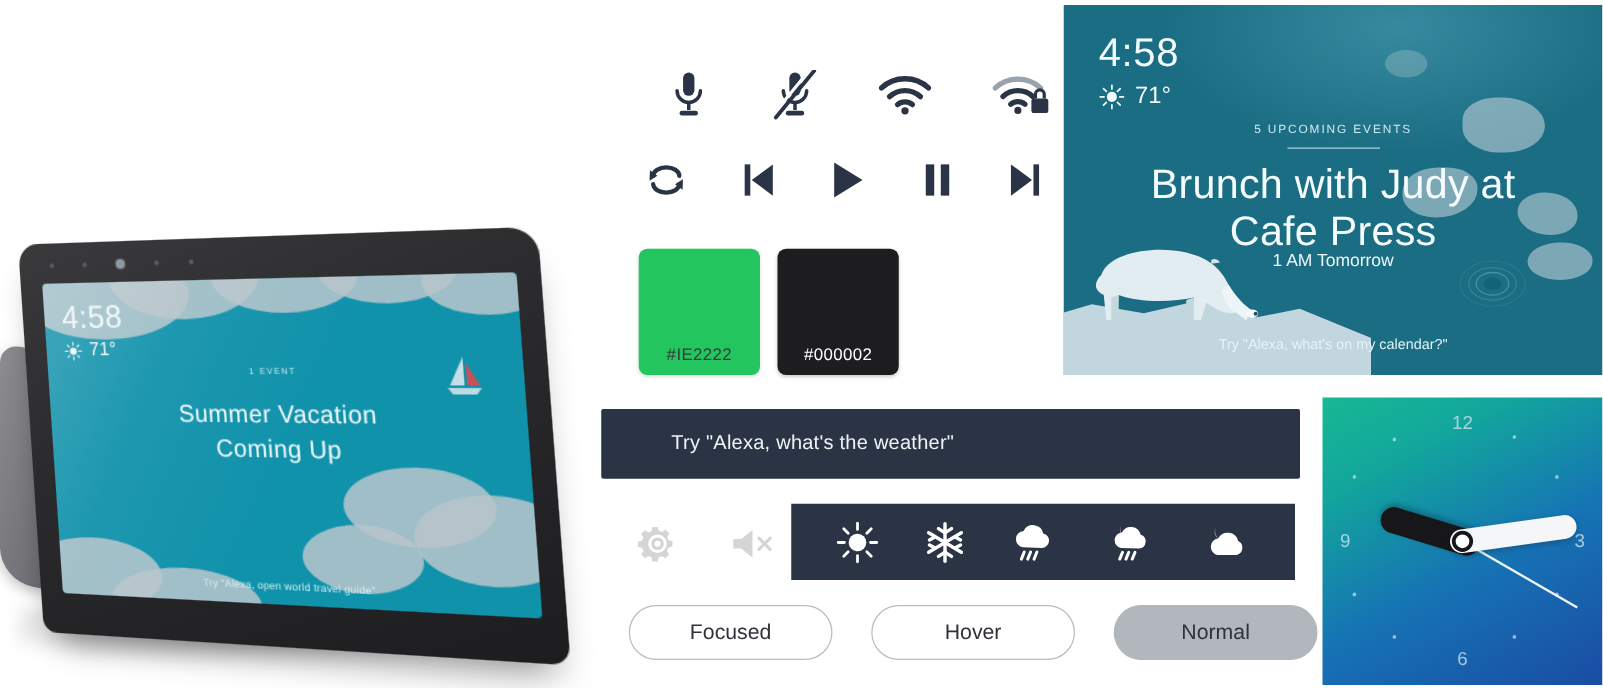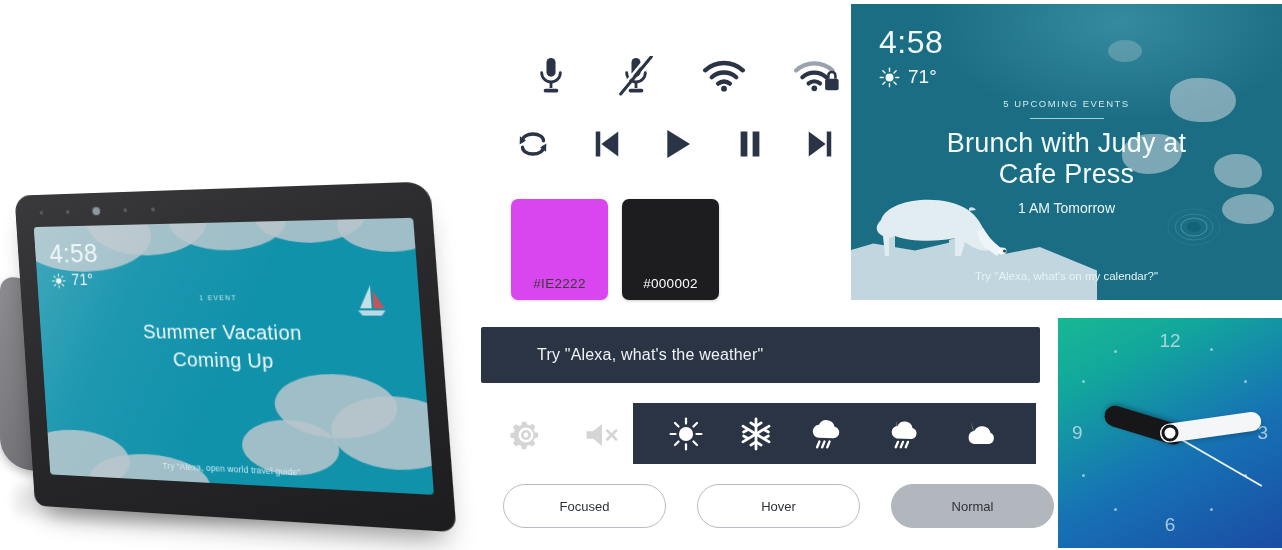--- a/index.html
+++ b/index.html
@@ -69,21 +69,21 @@
   .icon-row{position:absolute;display:flex;align-items:center;}
   .ico-top{left:534px;top:56px;width:306px;justify-content:space-between;}
   .ico-media{left:516px;top:128px;width:318px;justify-content:space-between;}
   .ibtn{display:flex;align-items:center;justify-content:center;cursor:pointer;}
 
   
   .swatches{position:absolute;left:511px;top:199px;display:flex;gap:14px;}
   .sw{width:97px;height:101px;border-radius:7px;position:relative;
     display:flex;align-items:flex-end;justify-content:center;padding-bottom:9px;
     box-sizing:border-box;}
-  .sw-a{background:#d946ef;box-shadow:0 1px 3px rgba(0,0,0,.13);}
+  .sw-a{background:#22c55e;box-shadow:0 1px 3px rgba(0,0,0,.13);}
   .sw-b{background:#1d1d20;box-shadow:0 1px 3px rgba(0,0,0,.20);}
   .sw-c{background:#ffffff;box-shadow:0 1px 4px rgba(0,0,0,.16);}
   .sw-lbl{font-size:13.5px;letter-spacing:.3px;}
   .sw-a .sw-lbl,.sw-c .sw-lbl{color:#3a3a3c;}
   .sw-b .sw-lbl{color:#ffffff;}
 
   
   .banner{position:absolute;left:481px;top:327px;width:559px;height:56px;
     background:#2b3444;border-radius:2px;display:flex;align-items:center;}
   .banner-txt{color:#f0f3f7;font-size:16px;margin-left:56px;letter-spacing:.2px;}
@@ -95,55 +95,55 @@
   .wx-mute{margin-left:42px;}
   .wx-bar{position:absolute;left:633px;top:403px;width:403px;height:61px;
     background:#2b3444;display:flex;align-items:center;justify-content:space-around;
     padding:0 18px;box-sizing:border-box;}
 
   
   .pills{position:absolute;left:503px;top:484px;width:551px;
     display:flex;justify-content:space-between;}
   .pill{width:163px;height:44px;border-radius:22px;display:flex;
     align-items:center;justify-content:center;box-sizing:border-box;
-    font-size:13px;cursor:pointer;}
+    font-size:17px;cursor:pointer;}
   .pill-outline{border:1.6px solid #b9bcc2;background:#ffffff;color:#2f3238;}
   .pill-filled{background:#b2b6bd;border:1.6px solid #b2b6bd;color:#2f3238;}
 
   
   .cal{position:absolute;left:851px;top:4px;width:431px;height:296px;
     background:#1a6d82;overflow:hidden;}
   .cal-grad{position:absolute;inset:0;
     background:radial-gradient(ellipse 70% 55% at 62% 6%,rgba(120,205,225,.30) 0%,rgba(26,109,130,0) 62%);}
   .cal-time{position:absolute;left:28px;top:22px;color:#f2fafc;font-size:32px;
     font-weight:300;line-height:1;letter-spacing:.5px;}
   .cal-temp{position:absolute;left:28px;top:62px;color:#f2fafc;font-size:19px;
     font-weight:300;display:flex;align-items:center;gap:8px;}
   .cal-evt{position:absolute;left:0;top:94px;width:100%;text-align:center;
     color:#cfe9ef;font-size:9.5px;letter-spacing:1.5px;}
   .cal-div{position:absolute;left:50%;top:114px;width:74px;height:1px;
     background:rgba(226,244,248,.72);transform:translateX(-50%);}
   .cal-title{position:absolute;left:0;top:124px;width:100%;text-align:center;
-    color:#f4fcfe;font-size:27px;font-weight:300;line-height:1.16;letter-spacing:.2px;}
+    color:#f4fcfe;font-size:33px;font-weight:300;line-height:1.16;letter-spacing:.2px;}
   .cal-when{position:absolute;left:0;top:196px;width:100%;text-align:center;
     color:#eaf7fa;font-size:14px;font-weight:300;}
   .cal-hint{position:absolute;left:0;bottom:18px;width:100%;text-align:center;
     color:#e4f4f8;font-size:11.5px;}
   .floe{position:absolute;background:#b9ccd4;opacity:.62;}
   .ice-shelf{position:absolute;left:-14px;bottom:-10px;width:260px;height:90px;
     background:#cfe0e6;opacity:.92;
     clip-path:polygon(0% 38%,14% 26%,30% 34%,48% 22%,64% 38%,78% 30%,100% 56%,100% 100%,0% 100%);}
   .bear{position:absolute;left:14px;bottom:32px;}
   .ripple{position:absolute;right:60px;bottom:52px;opacity:.55;}
 
   
   .clock{position:absolute;left:1058px;top:318px;width:224px;height:230px;
     background:linear-gradient(152deg,#18b894 0%,#12a79c 22%,#1673b4 58%,#1a4ca4 100%);
     overflow:hidden;}
-  .cnum{position:absolute;color:#cfe3ef;font-size:19px;opacity:.78;}
+  .cnum{position:absolute;color:#cfe3ef;font-size:15px;opacity:.78;}
   .cn12{left:50%;top:12px;transform:translateX(-50%);}
   .cn3{right:14px;top:50%;transform:translateY(-50%);}
   .cn6{left:50%;bottom:12px;transform:translateX(-50%);}
   .cn9{left:14px;top:50%;transform:translateY(-50%);}
   .cdot{position:absolute;width:3px;height:3px;border-radius:50%;
     background:#bcd9ef;opacity:.75;}
   .hand-hour{position:absolute;left:50%;top:50%;width:82px;height:21px;
     background:#17171a;border-radius:11px;transform-origin:14px 50%;
     transform:translate(-14px,-50%) rotate(197deg);
     box-shadow:0 2px 5px rgba(0,0,0,.30);}

